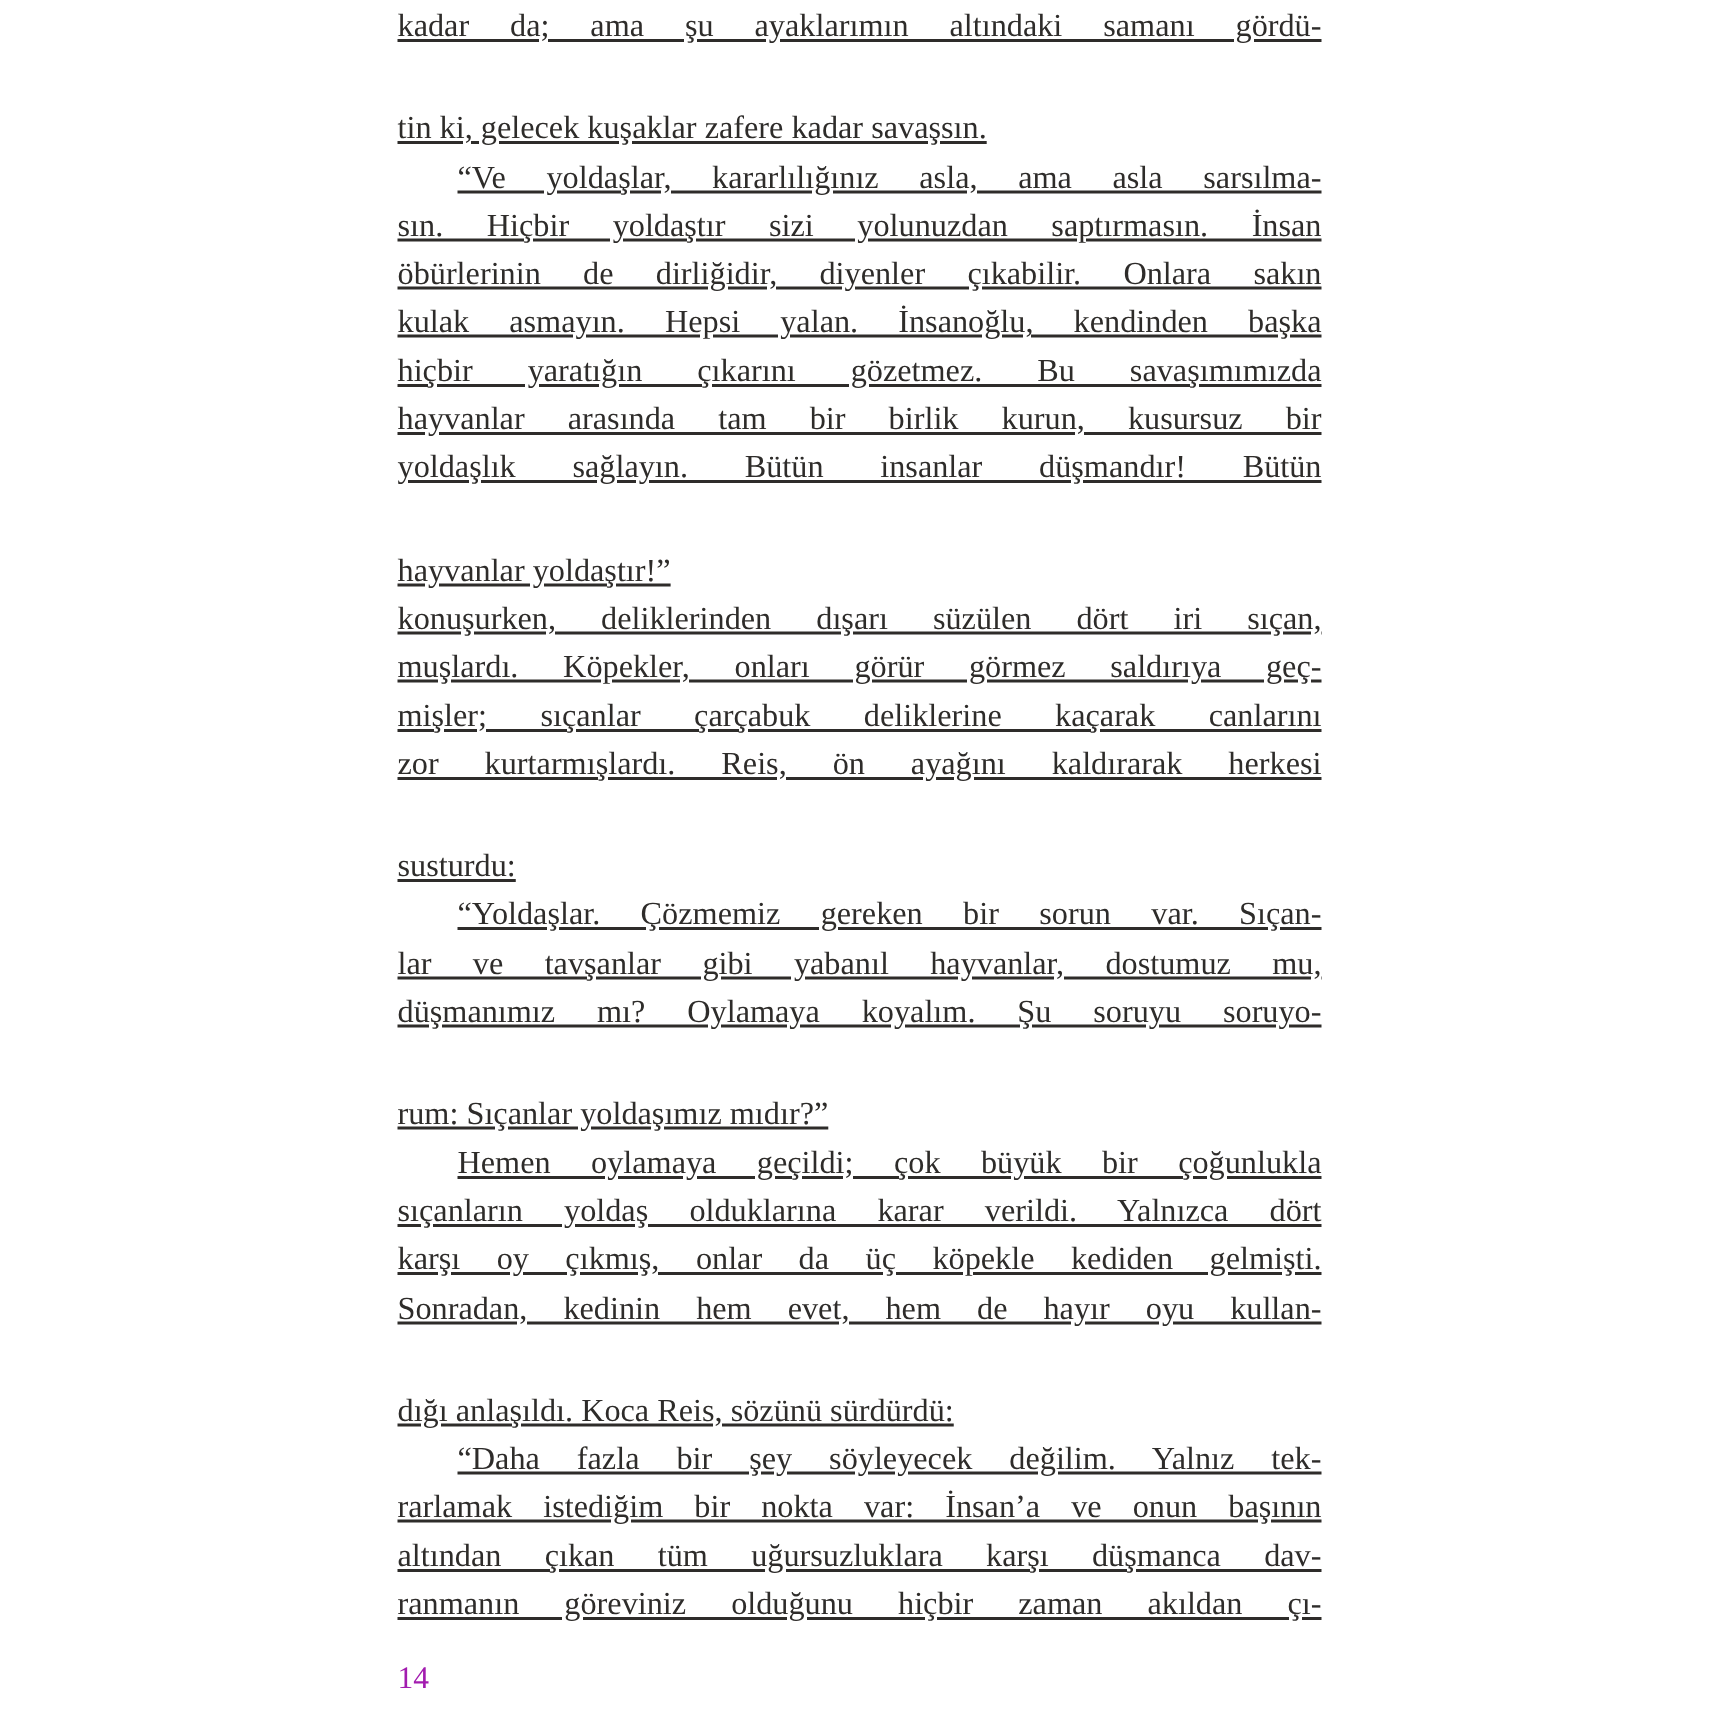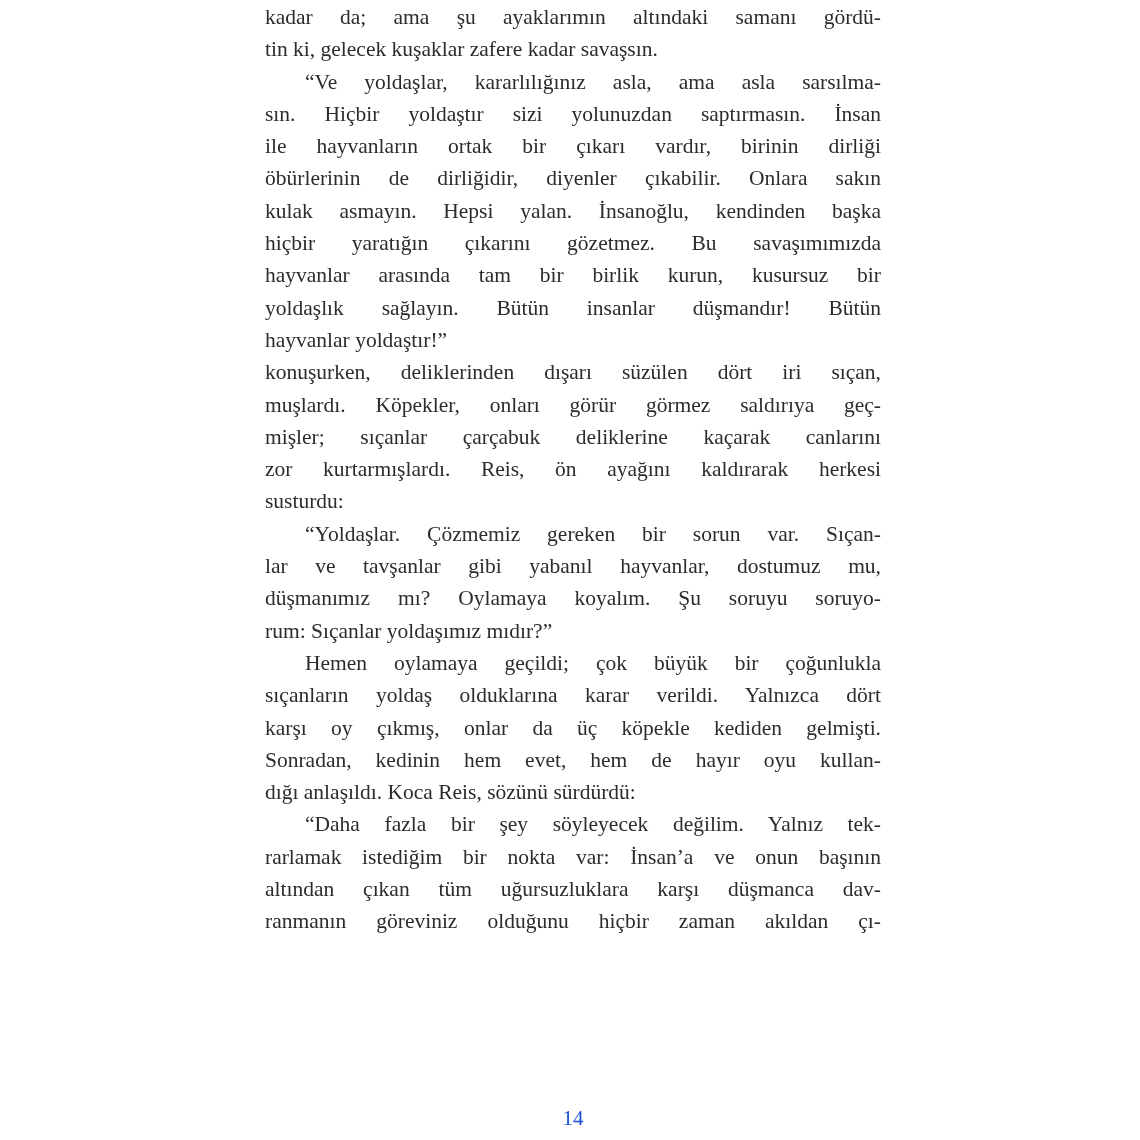--- a/index.html
+++ b/index.html
@@ -26,48 +26,49 @@
     font-size: 21.5px;
     line-height: 32.3px;
     text-rendering: optimizeLegibility;
   }
   .line {
     height: 32.3px;
     white-space: normal;
     text-align: justify;
     text-align-last: justify;
     overflow: visible;
+    text-decoration: underline;
   }
   .line.para-end {
     text-align: left;
     text-align-last: left;
+    margin-top: 36px;
   }
   .line.indent {
     text-indent: 40px;
   }
   .page-number {
     position: absolute;
     left: 265px;
     top: 1106px;
     width: 616px;
-    text-align: center;
+    text-align: left;
     font-size: 21px;
-    color: #1d4ed8;
+    color: #a21caf;
   }
 </style>
 </head>
 <body>
 
 <div class="book-page">
   <div class="page-text">
       <div class="line">kadar da; ama şu ayaklarımın altındaki samanı gördü-</div>
       <div class="line para-end">tin ki, gelecek kuşaklar zafere kadar savaşsın.</div>
       <div class="line indent">“Ve yoldaşlar, kararlılığınız asla, ama asla sarsılma-</div>
       <div class="line">sın. Hiçbir yoldaştır sizi yolunuzdan saptırmasın. İnsan</div>
-      <div class="line">ile hayvanların ortak bir çıkarı vardır, birinin dirliği</div>
       <div class="line">öbürlerinin de dirliğidir, diyenler çıkabilir. Onlara sakın</div>
       <div class="line">kulak asmayın. Hepsi yalan. İnsanoğlu, kendinden başka</div>
       <div class="line">hiçbir yaratığın çıkarını gözetmez. Bu savaşımımızda</div>
       <div class="line">hayvanlar arasında tam bir birlik kurun, kusursuz bir</div>
       <div class="line">yoldaşlık sağlayın. Bütün insanlar düşmandır! Bütün</div>
       <div class="line para-end">hayvanlar yoldaştır!”</div>
       <div class="line">konuşurken, deliklerinden dışarı süzülen dört iri sıçan,</div>
       <div class="line">muşlardı. Köpekler, onları görür görmez saldırıya geç-</div>
       <div class="line">mişler; sıçanlar çarçabuk deliklerine kaçarak canlarını</div>
       <div class="line">zor kurtarmışlardı. Reis, ön ayağını kaldırarak herkesi</div>

